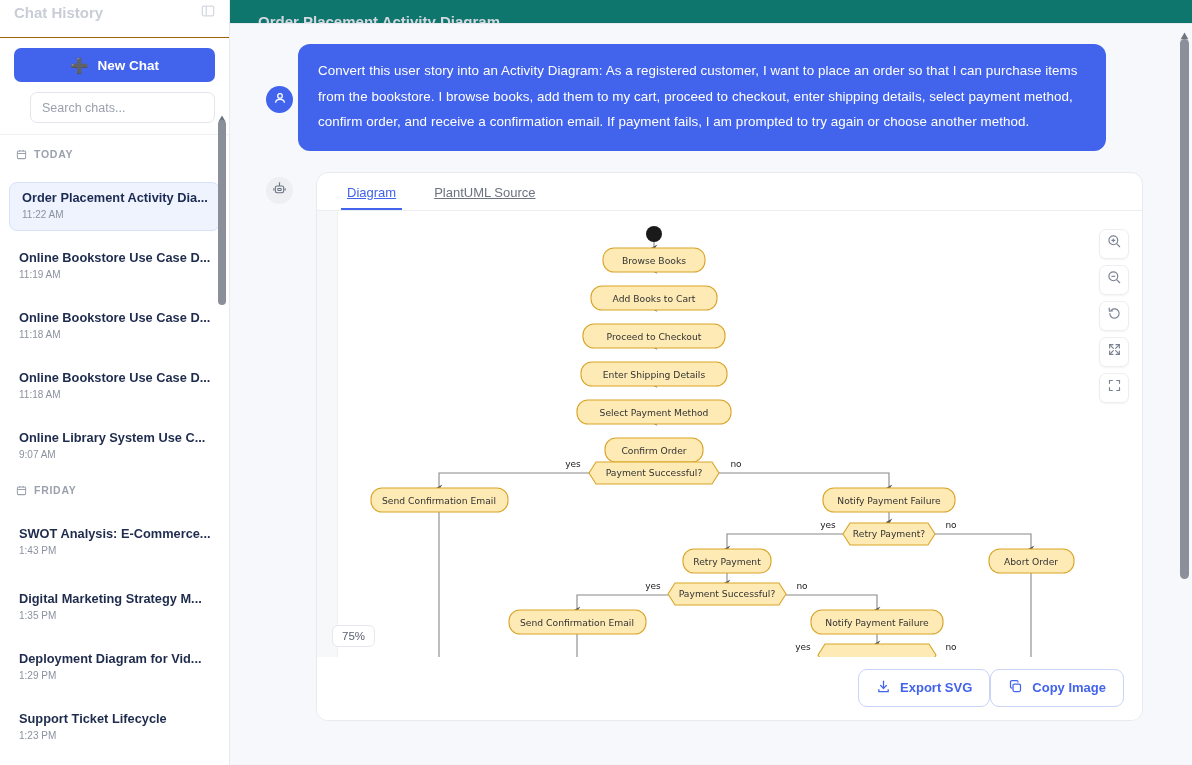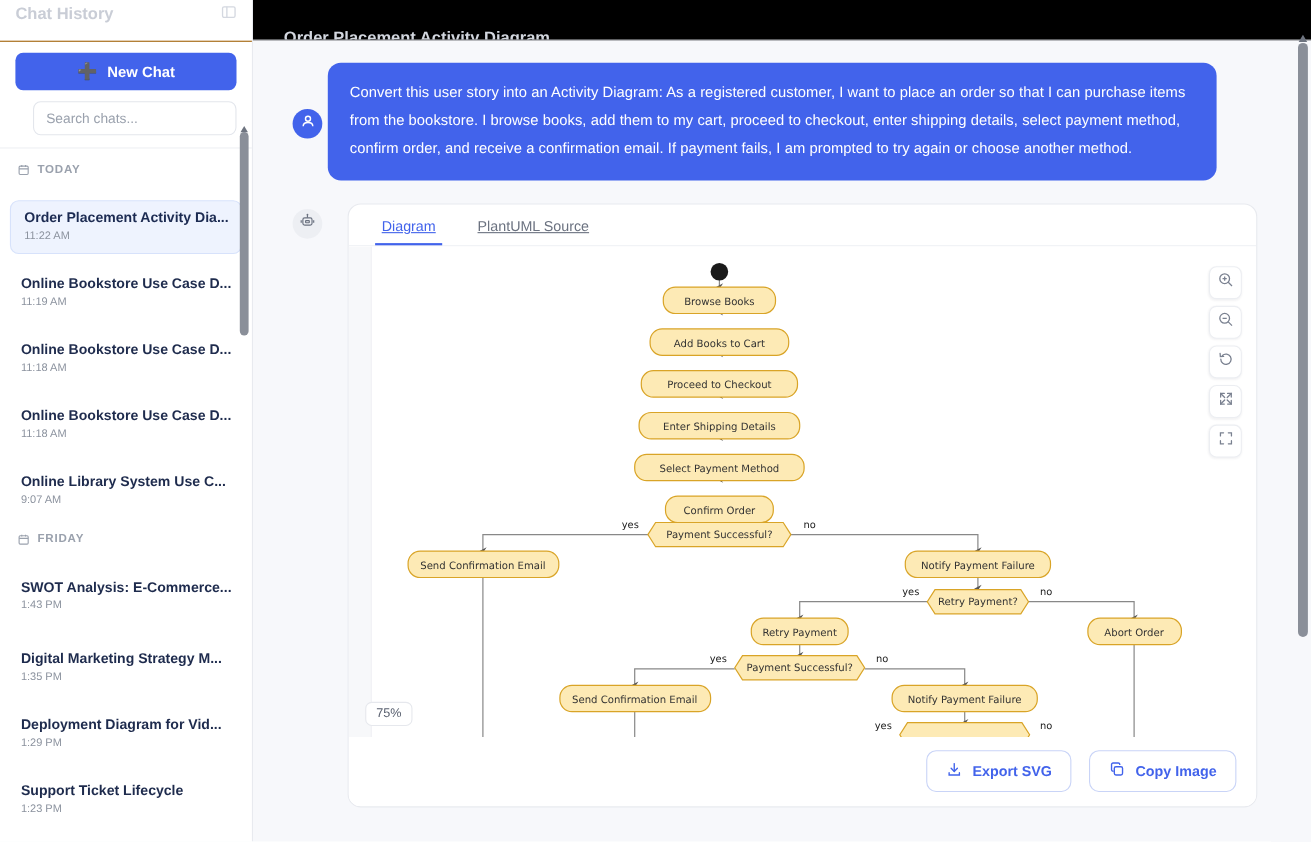--- a/index.html
+++ b/index.html
@@ -102,22 +102,22 @@
 
   
   .main {
     flex: 1; height: 765px;
     display: flex; flex-direction: column;
     background: #f7f8fb;
     position: relative;
     overflow: hidden;
   }
   .main-header {
-    height: 37px;
-    background: #000000;
+    height: 24px;
+    background: #0f766e;
     border-bottom: 1px solid #e8eaef;
     padding: 0 28px;
     overflow: hidden;
     display: flex; align-items: flex-end;
   }
   .main-header-title {
     font-size: 15px; font-weight: 700; color: #d3d7df;
     line-height: 13px; position: relative; top: 5px;
   }
 
@@ -202,21 +202,21 @@
   }
   .ctl-btn {
     width: 30px; height: 30px;
     background: #fff; border: 1px solid #eceef2; border-radius: 7px;
     display: flex; align-items: center; justify-content: center;
     cursor: pointer; color: #7a8190;
     box-shadow: 0 1px 2px rgba(16,24,40,.05);
   }
 
   .card-footer {
-    display: flex; justify-content: flex-end; gap: 16px;
+    display: flex; justify-content: flex-end; 
     padding: 12px 18px 13px 18px;
     background: #fff;
   }
   .foot-btn {
     display: flex; align-items: center; gap: 9px;
     background: #fff;
     border: 1px solid #c9d4f7; border-radius: 9px;
     color: #4263eb; font-size: 13px; font-weight: 700;
     padding: 9px 17px;
     cursor: pointer;

